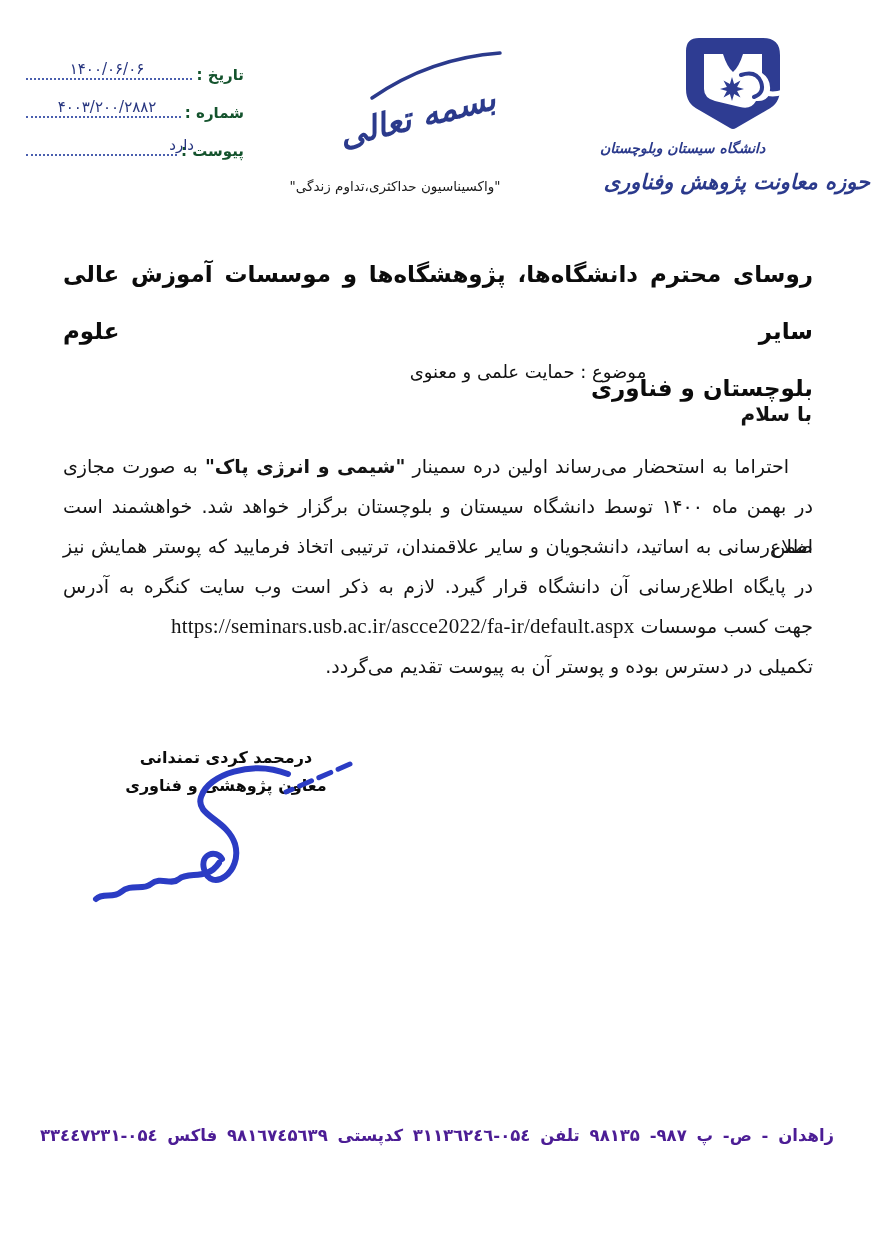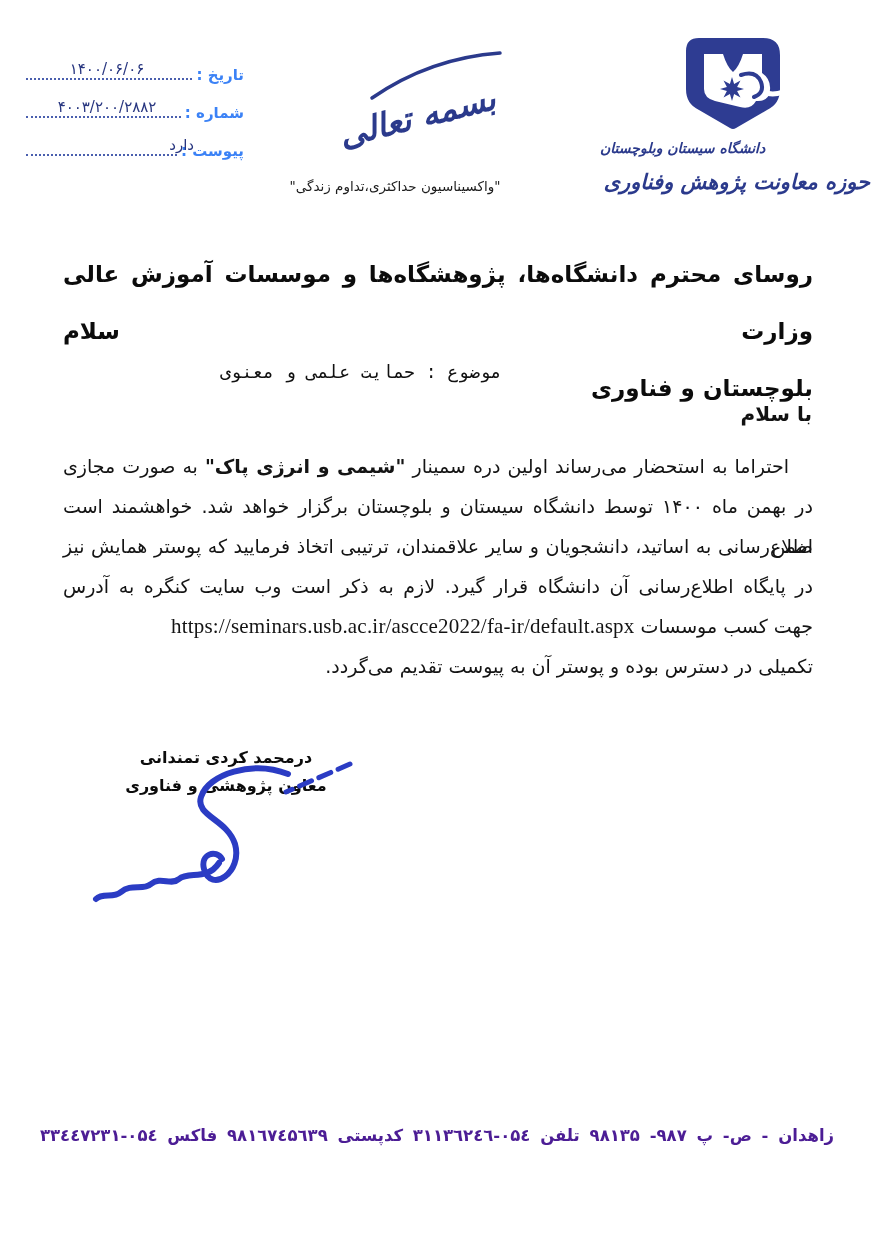--- a/index.html
+++ b/index.html
@@ -5,21 +5,21 @@
   html,body { margin:0; padding:0; background:#777; }
   #page {
     position:relative; width:874px; height:1240px; margin:0 auto;
     background:#ffffff; overflow:hidden;
     font-family:"DejaVu Sans", sans-serif; color:#111;
     border-right:1px solid #e2e2e2;
   }
   
   .meta { position:absolute; left:26px; top:46px; width:220px; }
   .meta-row { position:relative; height:38px; direction:rtl; display:flex; align-items:flex-end; }
-  .meta-label { color:#3b82f6; font-weight:bold; font-size:15px; white-space:nowrap; padding-right:2px; }
+  .meta-label { color:#14532d; font-weight:bold; font-size:15px; white-space:nowrap; padding-right:2px; }
   .meta-dots { flex:1 1 auto; border-bottom:2px dotted #4a5fae; margin:0 4px 4px 0; height:0; }
   .meta-value {
     position:absolute; bottom:6px; left:0; right:58px; text-align:center;
     color:#27357f; font-size:15px; white-space:nowrap;
   }
   .meta-value.near-label { right:52px; text-align:right; }
   
   .bismillah { position:absolute; left:330px; top:42px; width:185px; height:115px; }
   .slogan { position:absolute; left:240px; top:178px; width:310px; text-align:center;
     font-size:13.5px; color:#1c1c1c; direction:rtl; }
@@ -27,22 +27,22 @@
   .logo { position:absolute; left:683px; top:34px; width:100px; height:102px; }
   .uni-name { position:absolute; left:600px; top:140px; width:265px; text-align:left;
     color:#2b3a8c; font-weight:bold; font-style:italic; font-size:14px; direction:rtl; }
   .dept-name { position:absolute; left:590px; top:170px; width:280px; text-align:right;
     color:#2b3a8c; font-weight:bold; font-style:italic; font-size:21px; direction:rtl; }
   
   .heading { position:absolute; left:63px; top:246px; width:750px; direction:rtl;
     font-weight:bold; font-size:23px; line-height:57px; color:#0c0c0c; }
   .heading .l1 { text-align:justify; text-align-last:justify; }
   .heading .l2 { text-align:right; }
-  .subject { position:absolute; right:54px; top:361px; width:600px; direction:rtl;
-    text-align:left; font-size:18px;font-family:Liberation Mono, monospace; }
+  .subject { position:absolute; right:46px; top:361px; width:600px; direction:rtl;
+    text-align:center; font-size:18px; }
   .salutation { position:absolute; right:62px; top:402px; width:300px; direction:rtl;
     text-align:right; font-size:20px; font-weight:bold; }
   .body { position:absolute; left:63px; top:446px; width:750px; direction:rtl;
     font-size:19px; line-height:40px; color:#141414; }
   .bline { height:40px; white-space:nowrap; }
   .bline.just { text-align:justify; text-align-last:justify; white-space:normal; }
   .bline.indent { padding-right:24px; }
   .bline.right { text-align:right; }
   .b { font-weight:bold; }
   .url { direction:ltr; unicode-bidi:embed; font-family:"Liberation Serif", serif;
@@ -93,21 +93,21 @@
       <path fill="#ffffff" d="M21 19 H40 Q44 32 50 37 Q56 32 60 19 H79 V38 Q88 44 87 55 Q86 67 73 66 Q68 75 57 72 L32 66 Q21 63 21 54 Z"></path>
       <path fill="none" stroke="#ffffff" stroke-width="5" stroke-linecap="round" d="M66 50 Q84 63 100 57"></path>
       <path fill="none" stroke="#2e3c92" stroke-width="4" stroke-linecap="round" d="M58 40 Q73 35 78 47 Q82 58 71 62"></path>
       <polygon fill="#2e3c92" points="49,42 51.1,48.9 57.5,45.5 54.1,51.9 61,54 54.1,56.1 57.5,62.5 51.1,59.1 49,66 46.9,59.1 40.5,62.5 43.9,56.1 37,54 43.9,51.9 40.5,45.5 46.9,48.9"></polygon>
     </svg>
   </div>
   <div class="uni-name">دانشگاه سیستان وبلوچستان</div>
   <div class="dept-name">حوزه معاونت پژوهش وفناوری</div>
 
   <div class="heading">
-    <div class="l1">روسای محترم دانشگاه‌ها، پژوهشگاه‌ها و موسسات آموزش عالی وزارت سلام</div>
+    <div class="l1">روسای محترم دانشگاه‌ها، پژوهشگاه‌ها و موسسات آموزش عالی سایر علوم</div>
     <div class="l2">بلوچستان و فناوری</div>
   </div>
 
   <div class="subject">موضوع : حمایت علمی و معنوی</div>
   <div class="salutation">با سلام</div>
 
   <div class="body">
     <div class="bline just indent"><span>احتراما به استحضار می‌رساند اولین دره سمینار </span><span class="b">"شیمی و انرژی پاک"</span><span> به صورت مجازی</span></div>
     <div class="bline just">در بهمن ماه ۱۴۰۰ توسط دانشگاه سیستان و بلوچستان برگزار خواهد شد. خواهشمند است ضمن</div>
     <div class="bline just">اطلاع‌رسانی به اساتید، دانشجویان و سایر علاقمندان، ترتیبی اتخاذ فرمایید که پوستر همایش نیز</div>

